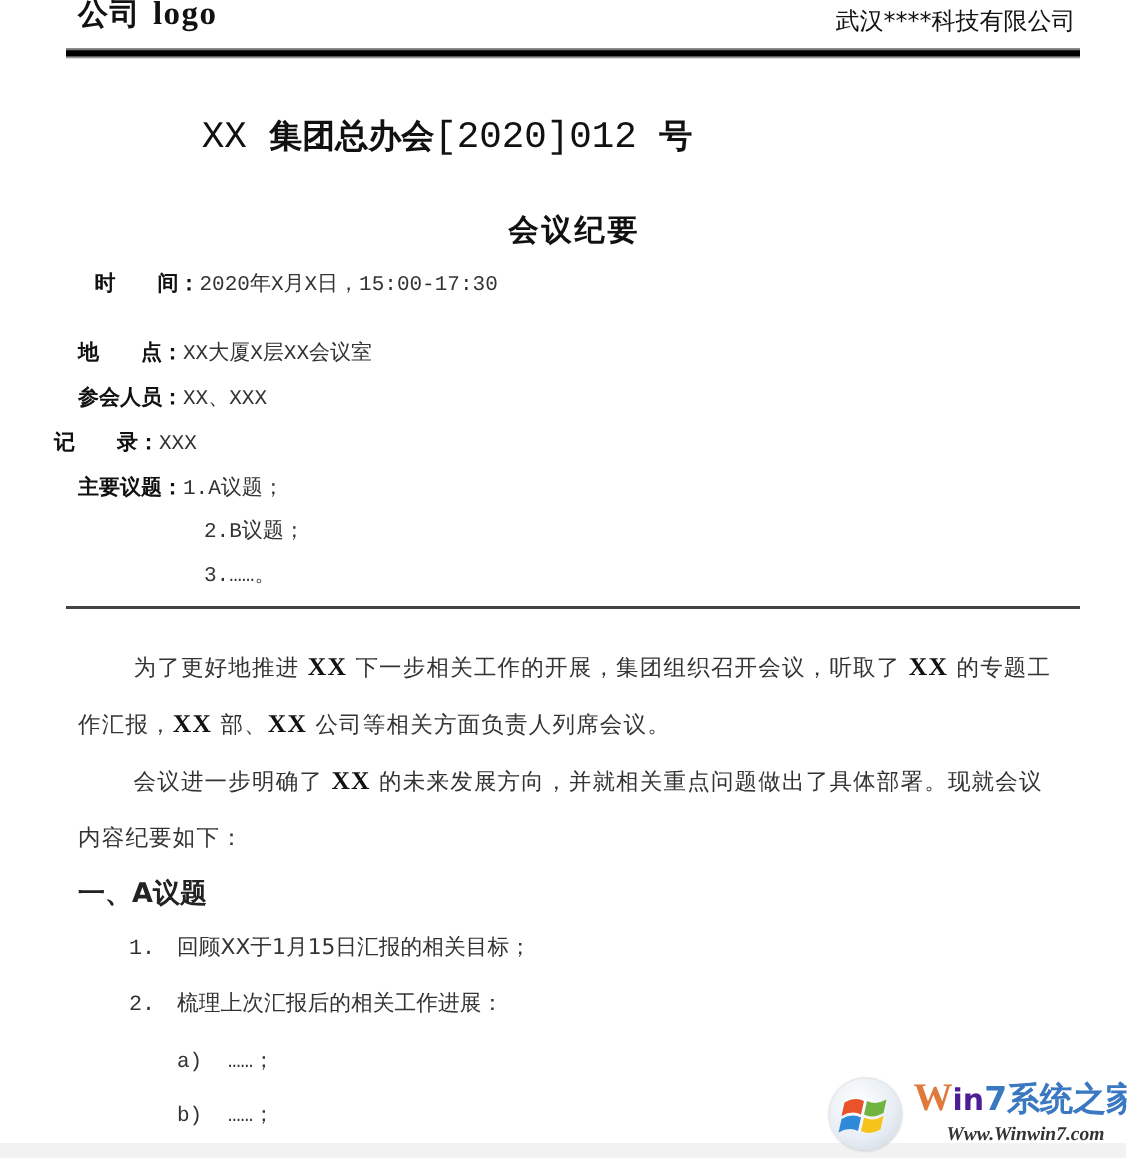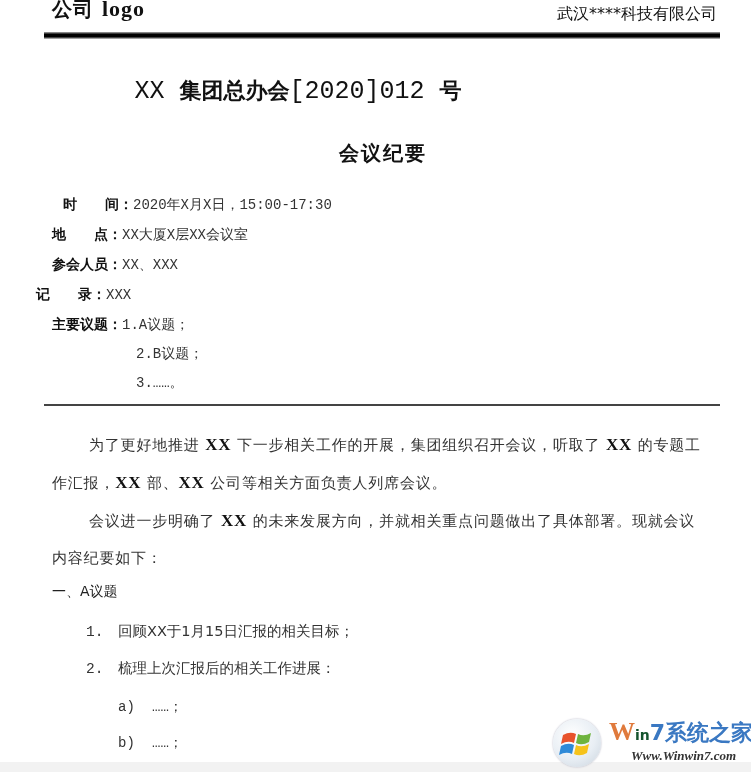--- a/index.html
+++ b/index.html
@@ -12,21 +12,21 @@
   .hrule { left:44px; top:32px; width:676px; height:7px; background:linear-gradient(#999 0,#777 1px,#000 2px,#000 5px,#888 6px,#bbb 7px); }
   .doc-no { left:0; width:596px; top:76px; text-align:center; font-size:25px; color:#111; font-family:"Liberation Mono","DejaVu Sans Mono",monospace; }
   .doc-no .cn { font-family:"DejaVu Sans",sans-serif; font-weight:bold; font-size:22px; }
   .doc-title { left:0; width:766px; top:140px; text-align:center; font-size:20px; font-weight:bold; color:#111; letter-spacing:2px; font-family:"DejaVu Sans",sans-serif; }
   .meta { font-size:14px; color:#333; font-family:"DejaVu Sans","Liberation Sans",sans-serif; }
   .meta .lbl { font-weight:bold; color:#111; display:inline-block; }
   .meta .val { font-family:"Liberation Mono","DejaVu Sans Mono",monospace; font-size:14px; }
   .sep { left:44px; top:404px; width:676px; height:2px; background:#444; }
   .para { font-size:15px; color:#333; font-family:"DejaVu Sans","Liberation Sans",sans-serif; letter-spacing:0.8px; }
   .para b { font-family:"Liberation Serif",serif; font-weight:bold; font-size:17px; color:#111; }
-  .sec { left:52px; top:583px; font-size:14px; color:#222; font-family:"DejaVu Sans",sans-serif; font-weight:normal; }
+  .sec { left:52px; top:583px; font-size:18px; color:#222; font-family:"DejaVu Sans",sans-serif; font-weight:bold; }
   .li { font-size:14.5px; color:#333; font-family:"DejaVu Sans","Liberation Sans",sans-serif; }
   .li .num { display:inline-block; width:32px; font-family:"Liberation Mono",monospace; }
   .sub { font-size:14px; color:#333; font-family:"Liberation Mono","DejaVu Sans Mono",monospace; }
   .sub .num { display:inline-block; width:34px; }
   .bottom-band { left:0; top:762px; width:751px; height:10px; background:#f2f2f2; }
   .wm { left:553px; top:717px; width:196px; height:54px; }
   .wm-orb { position:absolute; left:0; top:2px; width:48px; height:48px; border-radius:50%;
             background:radial-gradient(circle at 40% 35%, #ffffff 0%, #e8eef4 55%, #c9d3dd 100%); box-shadow:0 0 2px #aab; }
   .wm-text { position:absolute; left:56px; top:0px; font-size:22px; font-weight:bold; font-family:"DejaVu Sans",sans-serif; }
   .wm-url { position:absolute; left:78px; top:31px; font-size:13px; font-weight:bold; color:#333; font-family:"Liberation Serif",serif;font-style:italic; }
@@ -41,21 +41,21 @@
 <div class="abs company">武汉****科技有限公司</div>
 <div class="abs hrule"></div>
 
 <div class="abs doc-no">
   <span>XX</span>
   <span class="cn">集团总办会</span><span>[2020]012</span>
   <span class="cn">号</span>
 </div>
 <div class="abs doc-title">会议纪要</div>
 
-<div class="abs meta" style="left:52px;top:196px;padding-left:11px;">
+<div class="abs meta" style="left:52px;top:180px;padding-left:11px;">
   <span class="lbl">时　　间：</span><span class="val">2020年X月X日，15:00-17:30</span>
 </div>
 <div class="abs meta" style="left:52px;top:226px;text-align:right;">
   <span class="lbl">地　　点：</span><span class="val">XX大厦X层XX会议室</span>
 </div>
 <div class="abs meta" style="left:52px;top:256px;">
   <span class="lbl">参会人员：</span><span class="val">XX、XXX</span>
 </div>
 <div class="abs meta" style="left:36px;top:286px;">
   <span class="lbl">记　　录：</span><span class="val">XXX</span>
@@ -104,16 +104,16 @@
 <div class="abs wm">
   <div class="wm-orb">
     <svg width="48" height="48" viewBox="0 0 48 48">
       <path d="M10 16 q7 -4 13 -1 l-2 9 q-6 -3 -13 1z" fill="#e8532c"></path>
       <path d="M25 15 q6 3 13 -1 l-2 9 q-7 4 -13 1z" fill="#6fb43f"></path>
       <path d="M8 27 q7 -4 13 -1 l-2 9 q-6 -3 -13 1z" fill="#2e8ad8"></path>
       <path d="M23 26 q6 3 13 -1 l-2 9 q-7 4 -13 1z" fill="#f6c31b"></path>
     </svg>
   </div>
   <div class="wm-text">
-    <span style="color:#e07a3c;font-size:26px;font-family:'Liberation Serif',serif;">W</span><span style="color:#14532d;font-size:14px;">in</span><span style="color:#3a78c2;">7</span><span style="color:#3a78c2;">系统之家</span>
+    <span style="color:#e07a3c;font-size:26px;font-family:'Liberation Serif',serif;">W</span><span style="color:#4c1d95;font-size:20px;">in</span><span style="color:#3a78c2;">7</span><span style="color:#3a78c2;">系统之家</span>
   </div>
   <div class="wm-url">Www.Winwin7.com</div>
 </div>
 
 </body></html>

